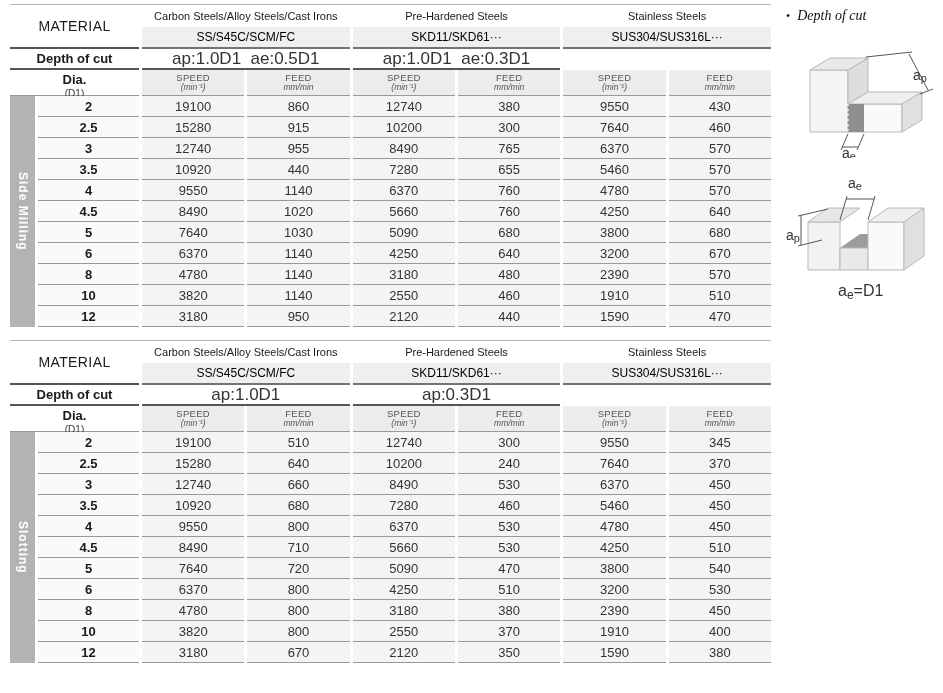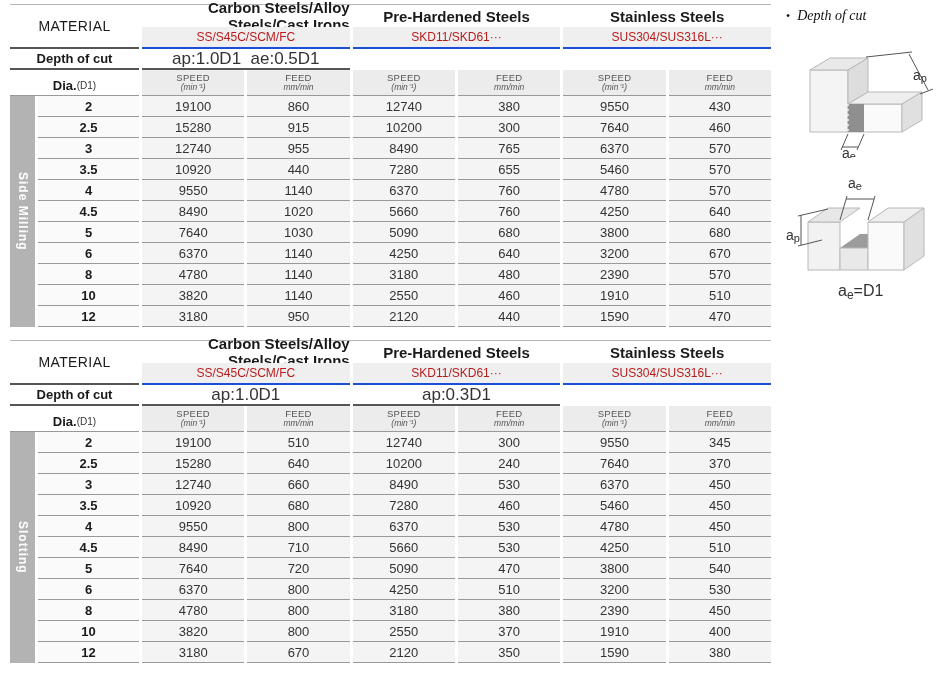--- a/index.html
+++ b/index.html
@@ -10,25 +10,25 @@
   .cc{position:absolute;left:10px;width:761px;display:grid;
       grid-template-columns:25px 101px repeat(6,1fr);
       grid-template-rows:22px 22px 21px 26px;grid-auto-rows:21px;
       column-gap:3px;border-top:1px solid #b5b5b5;background:#fff;}
   .t1{top:4px}
   .t2{top:340px}
   .cell{display:flex;align-items:center;justify-content:center;box-sizing:border-box;}
 
   .mat{grid-column:1 / span 2;grid-row:1 / span 2;font-weight:normal;font-size:14px;
        letter-spacing:.4px;color:#1a1a1a;border-bottom:2px solid #555;}
-  .grp{grid-column:span 2;font-weight:bold;font-size:15px;color:#1a1a1a;background:#fff;text-align:right;}
-  .grd{grid-column:span 2;background:#efefef;color:#b91c1c;font-size:12px;border-bottom:2px solid #1d4ed8;}
+  .grp{grid-column:span 2;font-weight:normal;font-size:11px;color:#1a1a1a;background:#fff;text-align:right;}
+  .grd{grid-column:span 2;background:#efefef;color:#000000;font-size:12px;border-bottom:2px solid #737373;}
   .dlab{grid-column:1 / span 2;font-weight:bold;font-size:13px;color:#1a1a1a;border-bottom:2px solid #555;}
   .dval{grid-column:span 2;font-size:17px;color:#333;border-bottom:2px solid #555;white-space:pre;}
-  .dialab{grid-column:1 / span 2;flex-direction:row;line-height:1.15;border-bottom:1px solid #999;margin-top:7px;}
+  .dialab{grid-column:1 / span 2;flex-direction:column;line-height:1.15;border-bottom:1px solid #999;margin-top:7px;}
   .dialab .b{font-weight:bold;font-size:13px;color:#1a1a1a;}
   .dialab .s{font-size:10px;color:#333;}
   .ch{background:#ececec;flex-direction:column;line-height:1.1;color:#555;border-bottom:1px solid #999;}
   .ch .l{font-size:9.5px;letter-spacing:.3px;}
   .ch .u{font-size:8.5px;font-style:italic;}
   .bar{grid-column:1;grid-row:5 / 16;background:#b3b3b3;}
   .bar span{writing-mode:vertical-rl;color:#fff;font-weight:bold;font-size:12px;letter-spacing:1px;}
   .dv{background:#fafafa;font-weight:bold;font-size:13px;color:#1a1a1a;border-bottom:1px solid #999;}
   .nv{background:#f4f4f4;font-size:13px;color:#333;border-bottom:1px solid #999;}
 
@@ -54,20 +54,21 @@
     </div>
     <div class="cell mat">MATERIAL</div>
     <div class="cell grp">Carbon Steels/Alloy Steels/Cast Irons</div>
     <div class="cell grp">Pre-Hardened Steels</div>
     <div class="cell grp">Stainless Steels</div>
     <div class="cell grd">SS/S45C/SCM/FC</div>
     <div class="cell grd">SKD11/SKD61···</div>
     <div class="cell grd">SUS304/SUS316L···</div>
     <div class="cell dlab">Depth of cut</div>
     <div class="cell dval">ap:1.0D1  ae:0.5D1</div>
+    <div class="cell dval">ap:1.0D1  ae:0.3D1</div>
     <div class="cell dialab">
       <span class="b">Dia.</span>
       <span class="s">(D1)</span>
     </div>
     <div class="cell ch">
       <span class="l">SPEED</span>
       <span class="u">(min⁻¹)</span>
     </div>
     <div class="cell ch">
       <span class="l">FEED</span>

